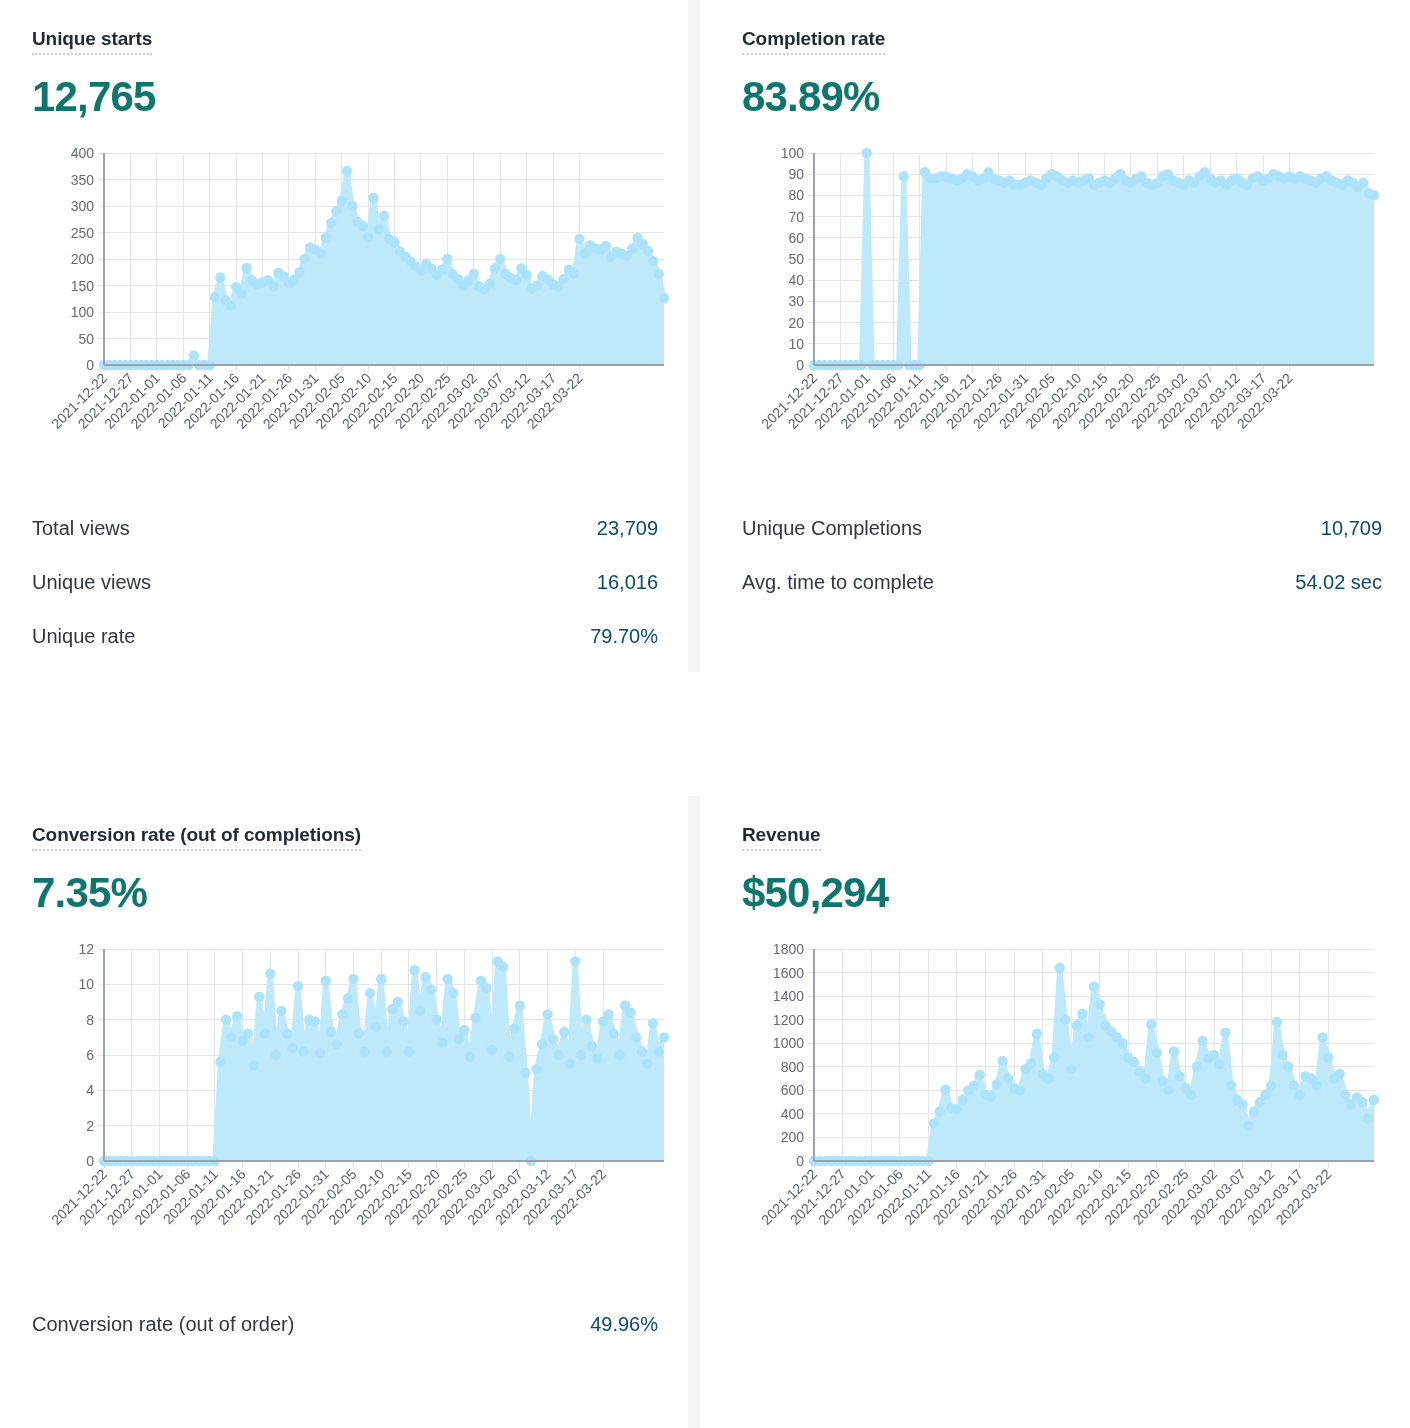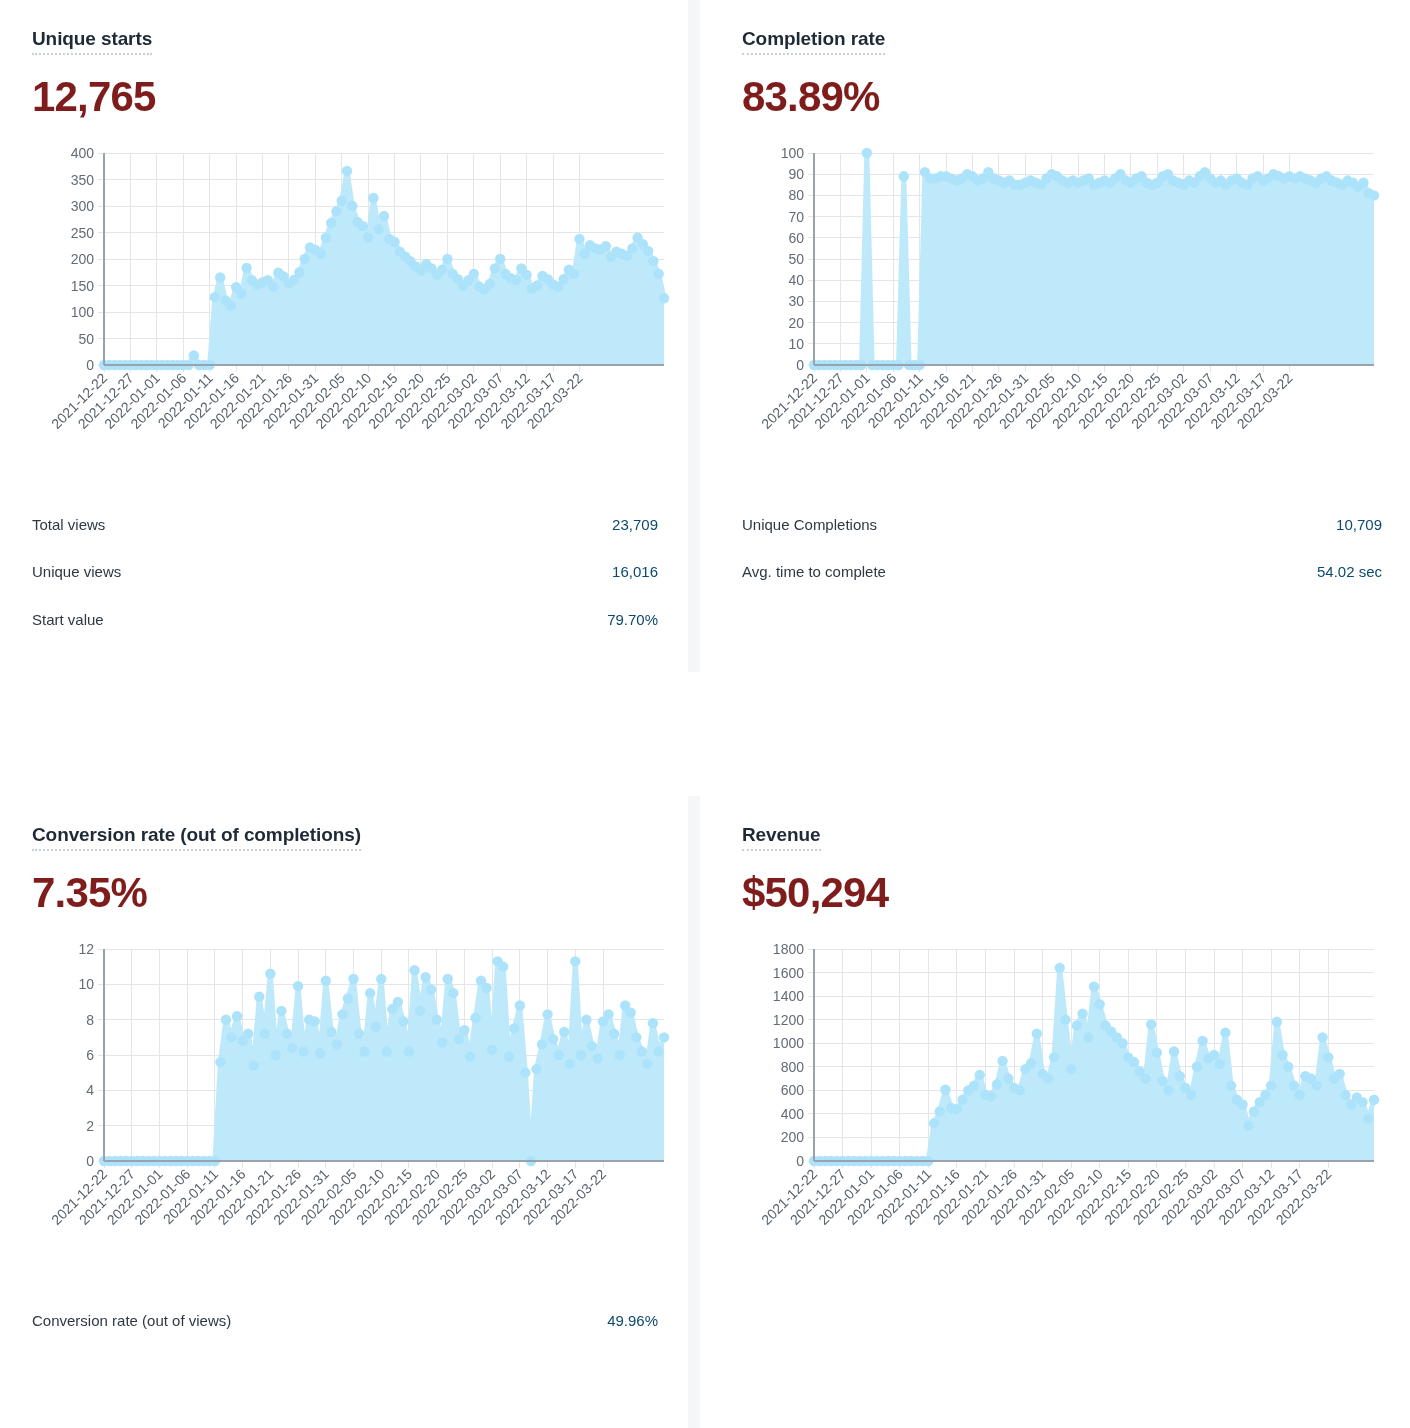--- a/index.html
+++ b/index.html
@@ -46,40 +46,40 @@
     letter-spacing: -0.1px;
     display: inline-block;
     padding-top: 28px;
     border-bottom: 2px dotted #c9cfd6;
     padding-bottom: 2px;
     line-height: 1.2;
   }
   .panel-value {
     font-size: 42px;
     font-weight: 700;
-    color: #7f1d1d;
+    color: #0f766e;
     letter-spacing: -0.8px;
     margin-top: 20px;
     line-height: 1.05;
   }
 
   .chart-wrap {
     margin-top: 24px;
     position: relative;
   }
   .chart-svg { display: block; }
 
   .stats {
     margin-top: 18px;
   }
   .stat-row {
     display: flex;
     justify-content: space-between;
     align-items: baseline;
-    font-size: 15px;
+    font-size: 20px;
     color: #37414d;
     padding: 14px 0;
     line-height: 1.3;
   }
   .stat-label { color: #2e3843; }
   .stat-value { color: #0c4a6e; }
 
   .cell-tl { grid-column: 1; grid-row: 1; }
   .cell-tr { grid-column: 3; grid-row: 1; }
   .cell-bl { grid-column: 1; grid-row: 3; }
@@ -298,21 +298,21 @@
       <div class="stats">
         <div class="stat-row">
           <span class="stat-label">Total views</span>
           <span class="stat-value">23,709</span>
         </div>
         <div class="stat-row">
           <span class="stat-label">Unique views</span>
           <span class="stat-value">16,016</span>
         </div>
         <div class="stat-row">
-          <span class="stat-label">Start value</span>
+          <span class="stat-label">Unique rate</span>
           <span class="stat-value">79.70%</span>
         </div>
       </div>
     </div>
 
     <div class="divider top"></div>
 
     <div class="panel panel-right cell-tr">
       <div class="panel-title">Completion rate</div>
       <div class="panel-value">83.89%</div>
@@ -727,21 +727,21 @@
               <circle cx="620.9108910891089" cy="84.19999999999999" r="5.2" fill="#ade3fa" stroke="none"></circle>
               <circle cx="626.4554455445544" cy="112.46666666666665" r="5.2" fill="#ade3fa" stroke="none"></circle>
               <circle cx="632" cy="98.33333333333333" r="5.2" fill="#ade3fa" stroke="none"></circle>
               <line x1="72" y1="10" x2="72" y2="222" stroke="#9aa2ab" stroke-width="1.6" shape-rendering="crispEdges"></line>
               <line x1="72" y1="222" x2="632" y2="222" stroke="#9aa2ab" stroke-width="1.6" shape-rendering="crispEdges"></line>
             </g>
           </svg>
       </div>
       <div class="stats">
         <div class="stat-row">
-          <span class="stat-label">Conversion rate (out of views)</span>
+          <span class="stat-label">Conversion rate (out of order)</span>
           <span class="stat-value">49.96%</span>
         </div>
       </div>
     </div>
 
     <div class="divider bottom"></div>
 
     <div class="panel panel-right cell-br">
       <div class="panel-title">Revenue</div>
       <div class="panel-value">$50,294</div>

